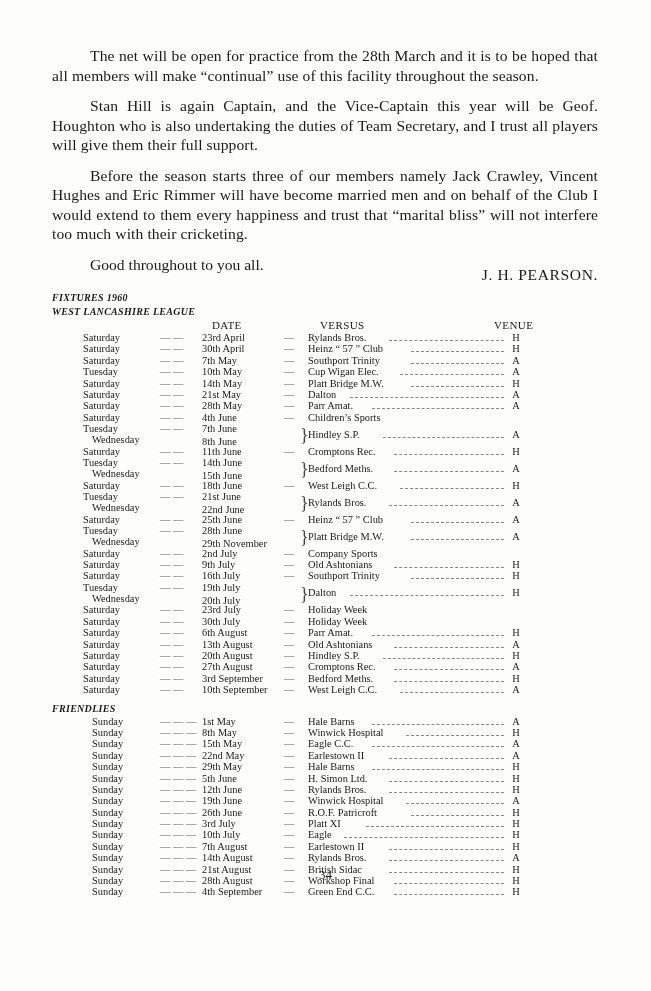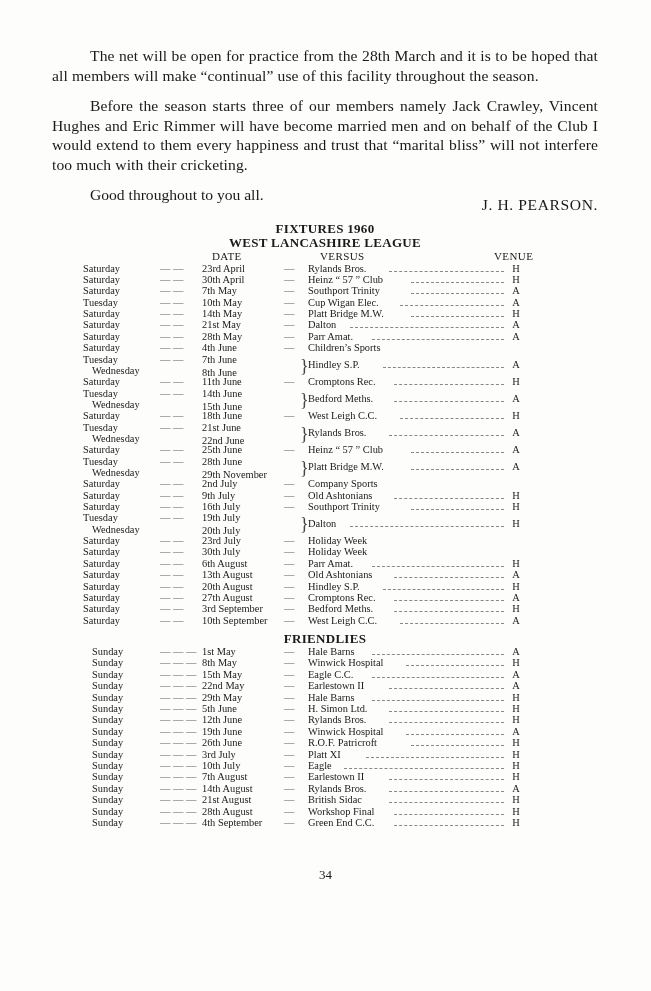--- a/index.html
+++ b/index.html
@@ -9,21 +9,21 @@
     position: relative; overflow: hidden;
   }
   .page { position: absolute; left: 52px; top: 46px; width: 546px; }
   .para {
     font-size: 15.6px; line-height: 19.5px; text-align: justify;
     text-indent: 38px; margin: 0 0 11px 0; letter-spacing: 0.1px;
   }
   .signoff { display: flex; justify-content: space-between; font-size: 15.6px; line-height: 19.5px; margin-top: 2px; }
   .signoff .sig { margin-top: 10px; letter-spacing: 0.6px; }
   .signoff .greet { text-indent: 38px; }
-  .heading { text-align: center; font-weight: bold; font-size: 13px; letter-spacing: 0.3px; line-height: 14px; }
+  .heading { text-align: left; font-weight: bold; font-size: 10px; letter-spacing: 0.3px; line-height: 14px; font-style: italic; }
   .h-fix { margin-top: 7px; }
   .colheads { position: relative; height: 13px; font-size: 11px; letter-spacing: 0.4px; }
   .colheads span { position: absolute; top: 0; }
   .table { font-size: 10.4px; line-height: 11.4px; }
   .row { position: relative; height: 11.4px; }
   .row.pair { height: 22.6px; }
   .cell { position: absolute; top: 0; white-space: nowrap; }
   .day { left: 31px; }
   .day2 { left: 40px; top: 11.2px; }
   .dash1 { left: 108px; color: #666; }
@@ -40,20 +40,21 @@
   .fr-table .day { left: 40px; }
   .fr-table .date { left: 150px; font-family: Liberation Serif, serif; }
   .spacer { height: 6px; }
   .pagenum { position: absolute; left: 0; right: 0; top: 867px; text-align: center; font-size: 13px; }
 </style>
 </head>
 <body>
 
 <div class="page">
   <p class="para">The net will be open for practice from the 28th March and it is to be hoped that all members will make “continual” use of this facility throughout the season.</p>
+  <p class="para">Stan Hill is again Captain, and the Vice-Captain this year will be Geof. Houghton who is also undertaking the duties of Team Secretary, and I trust all players will give them their full support.</p>
   <p class="para">Before the season starts three of our members namely Jack Crawley, Vincent Hughes and Eric Rimmer will have become married men and on behalf of the Club I would extend to them every happiness and trust that “marital bliss” will not interfere too much with their cricketing.</p>
   <div class="signoff">
     <span class="greet">Good throughout to you all.</span>
     <span class="sig">J. H. PEARSON.</span>
   </div>
 
   <div class="heading h-fix">FIXTURES 1960</div>
   <div class="heading">WEST LANCASHIRE LEAGUE</div>
   <div class="colheads">
     <span style="left:160px">DATE</span>

